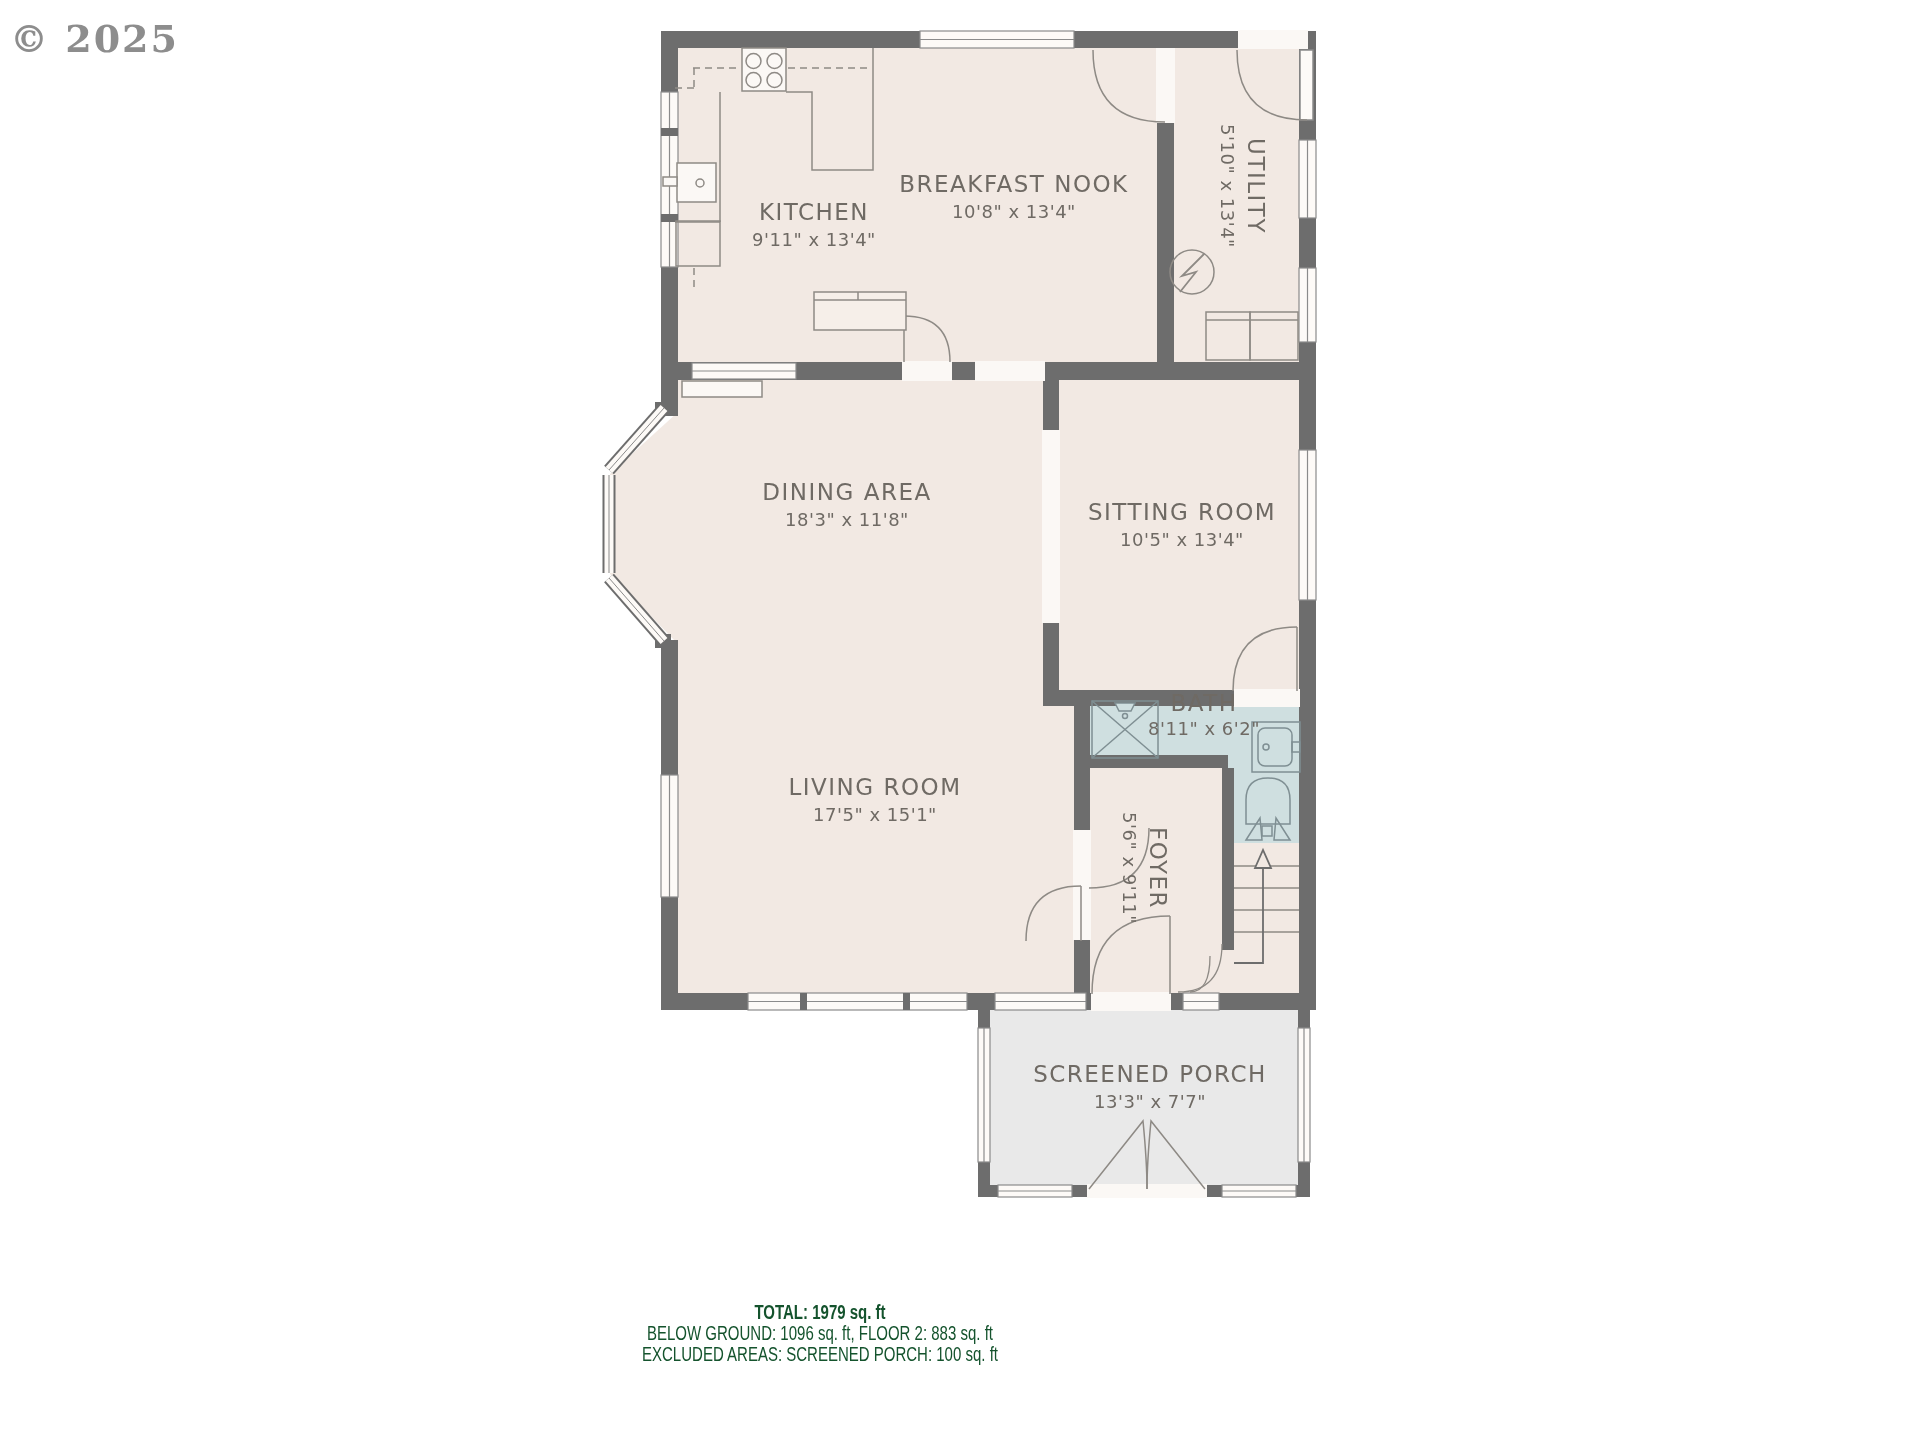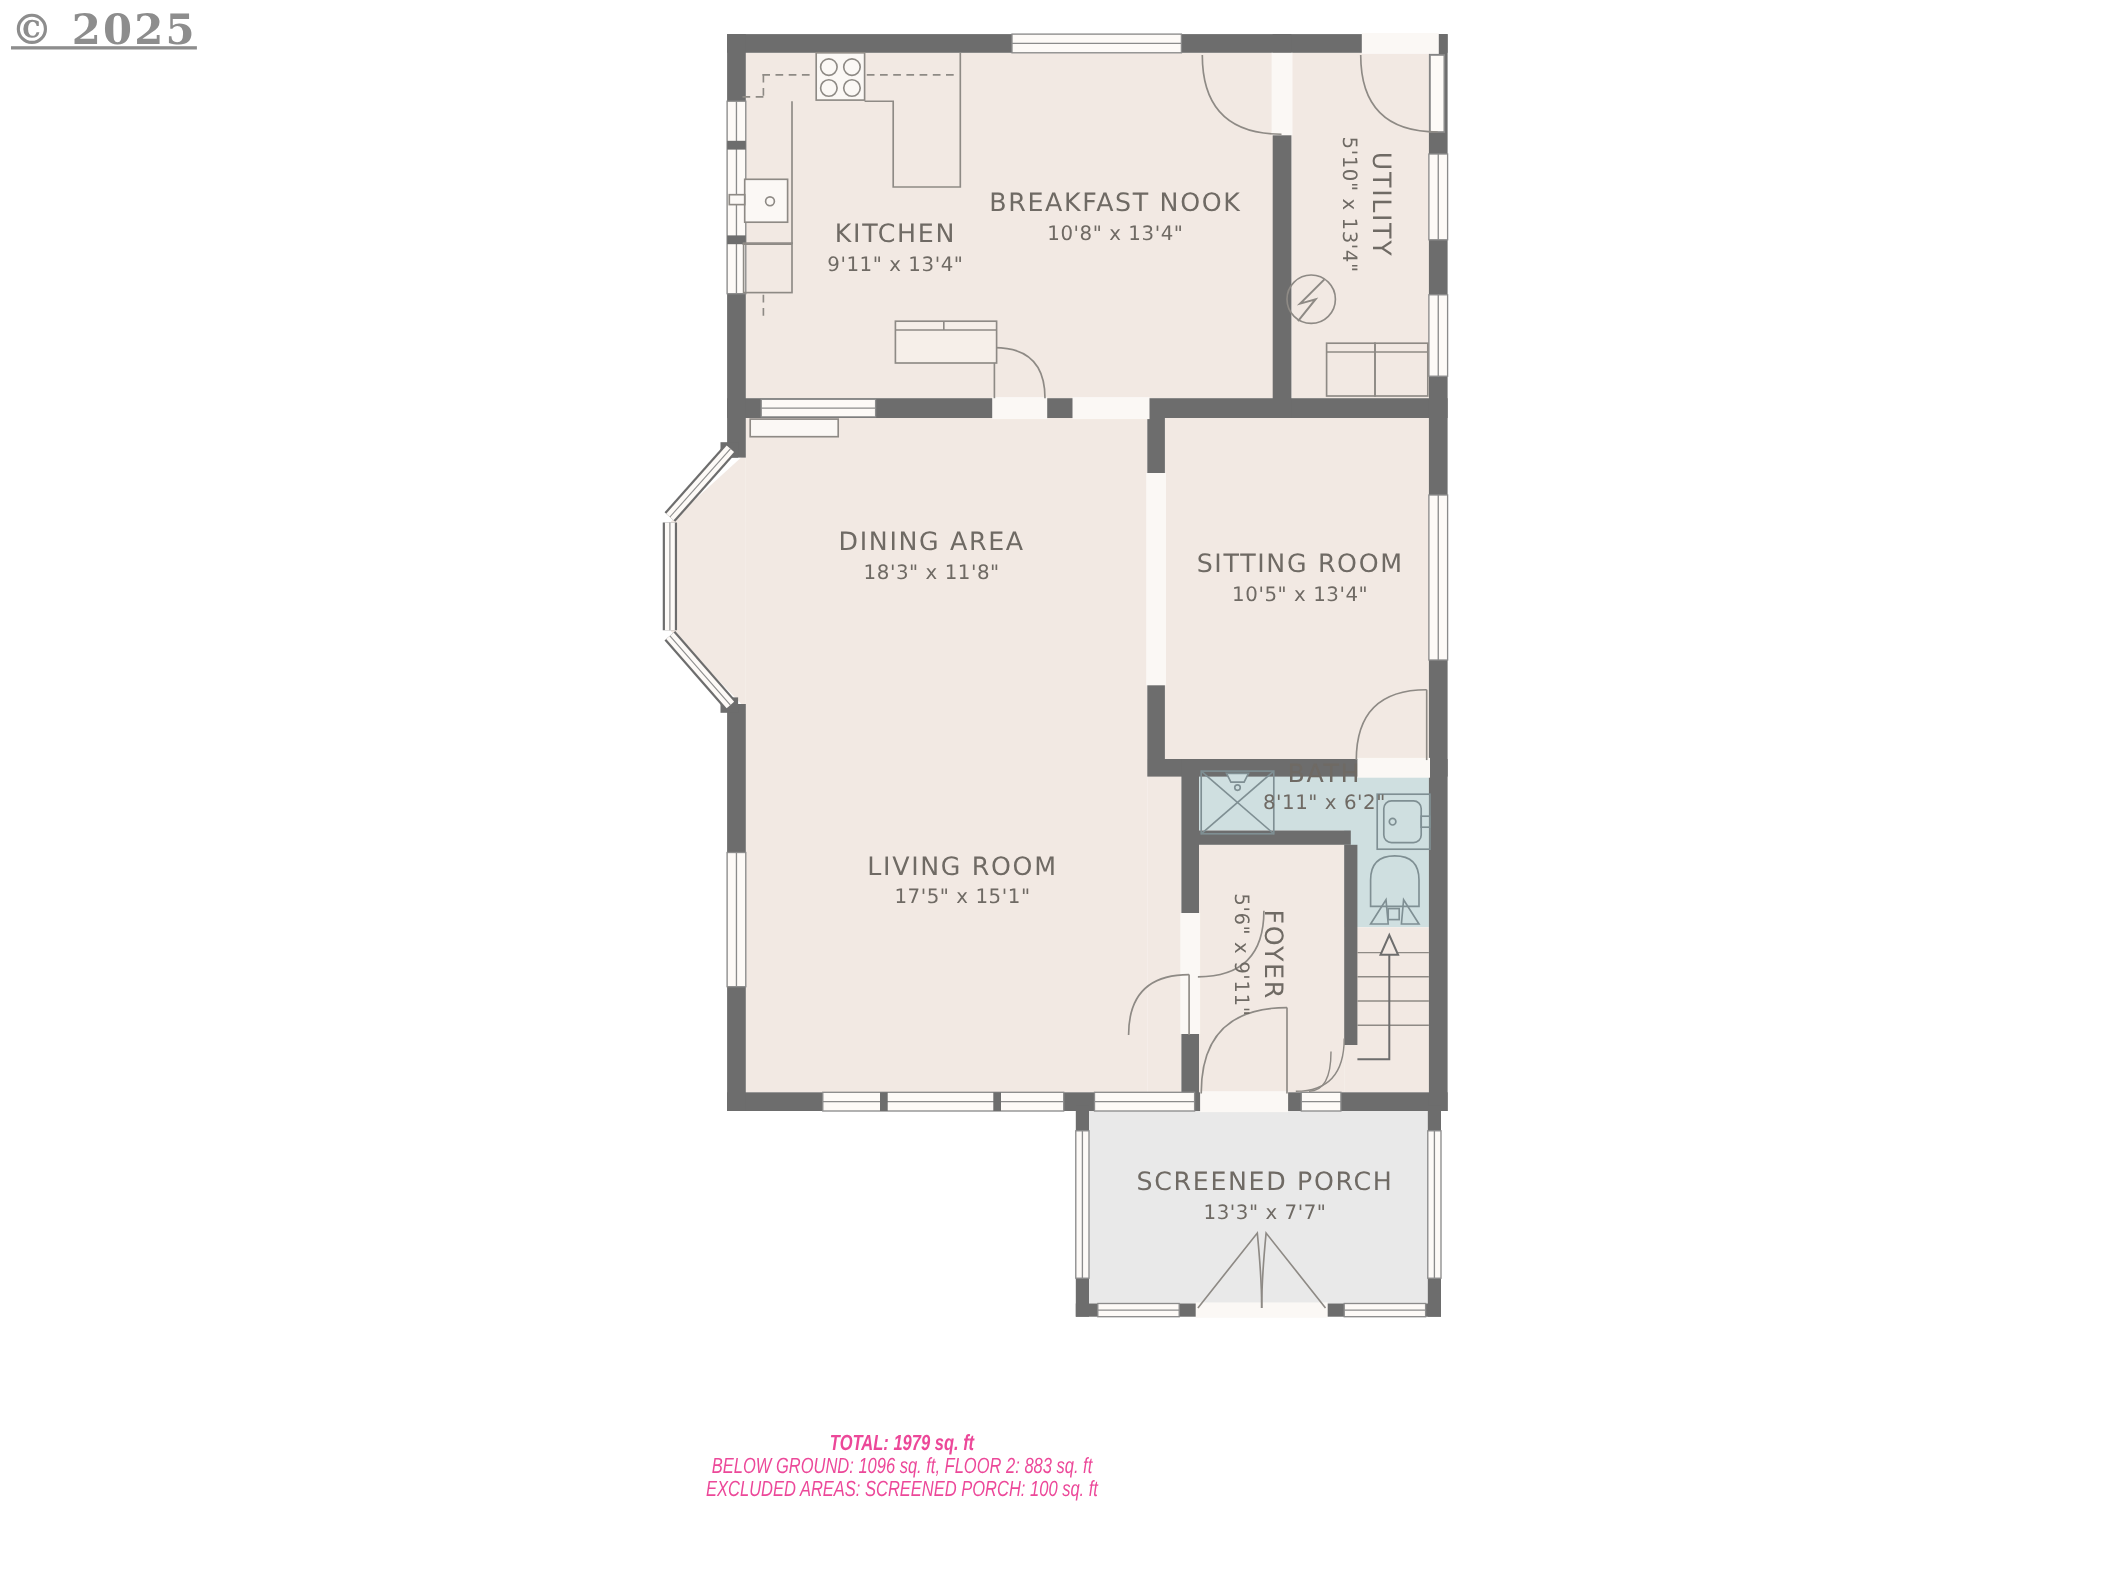--- a/index.html
+++ b/index.html
@@ -1,25 +1,25 @@
 <!DOCTYPE html>
 <html><head>
 <meta charset="utf-8">
 <style>
   html,body { margin:0; padding:0; background:#ffffff; }
   .page { position:relative; width:1920px; height:1440px; background:#ffffff; overflow:hidden;
           font-family:"Liberation Sans", sans-serif; }
-  .watermark { position:absolute; left:10px; top:4px; font:700 38px "DejaVu Serif", serif;
-               color:#8d8d8d; letter-spacing:2px;text-decoration:underline; }
+  .watermark { position:absolute; left:10px; top:16px; font:700 38px "DejaVu Serif", serif;
+               color:#8d8d8d; letter-spacing:2px; }
   .plan-svg { position:absolute; left:0; top:0; }
   svg text { font-family:"DejaVu Sans", sans-serif; fill:#6f6a64; }
   .room-name { font-size:23px; letter-spacing:1.5px; }
   .room-dim  { font-size:18px; letter-spacing:0.5px; }
   .summary { position:absolute; left:820px; top:1302px; transform:translateX(-50%);
-             text-align:center; white-space:nowrap; color:#ec4899; font-size:20px; line-height:21px;font-style:italic; }
+             text-align:center; white-space:nowrap; color:#14532d; font-size:20px; line-height:21px; }
   .squeeze { transform:scaleX(0.75); transform-origin:center top; }
   .summary .total { font-weight:bold; }
   .footer { position:absolute; left:783px; top:1391px; transform:translateX(-50%);
             white-space:nowrap; color:#000; font-size:16px; }
   .footer .squeeze-f { transform:scaleX(0.62); transform-origin:center top; }
 </style>
 </head>
 <body>
 
 <div class="page">

